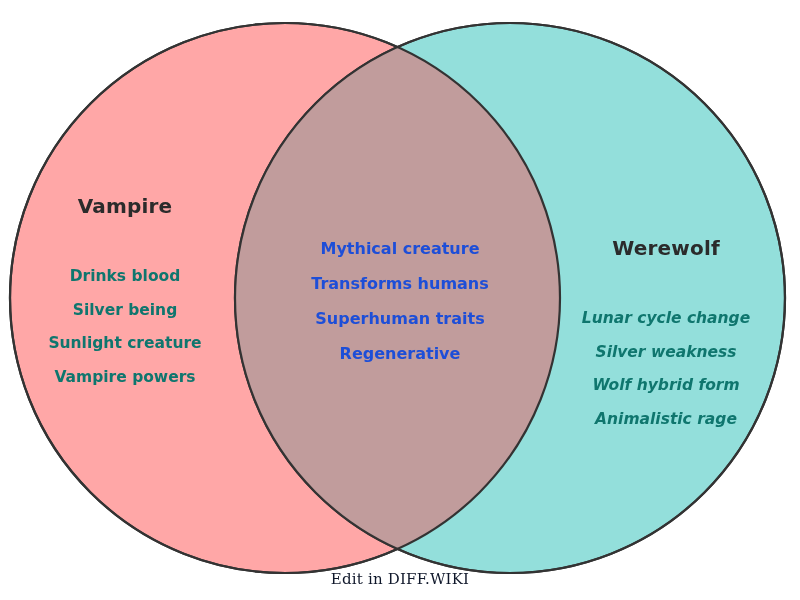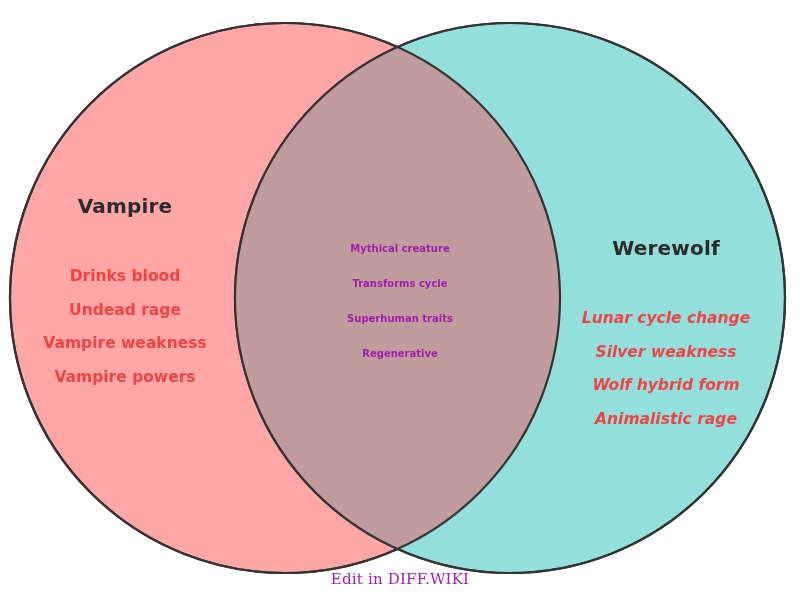--- a/index.html
+++ b/index.html
@@ -59,21 +59,21 @@
 
   .item-list {
     list-style: none;
     margin: 0;
     padding: 0;
   }
 
   .item-list li {
     font-size: 15.5px;
     font-weight: bold;
-    color: #ef4444;
+    color: #0f766e;
     line-height: 33.5px;
     white-space: nowrap;
   }
 
   #region-left {
     left: 15px;
     top: 196px;
     width: 220px;
   }
   #region-left .item-list { margin-top: 44px; }
@@ -85,34 +85,34 @@
     margin-top: 42px;
   }
   #region-right .item-list { margin-top: 44px; font-style: italic; }
 
   #region-center {
     left: 285px;
     top: 231px;
     width: 230px;
   }
   #region-center .item-list li {
-    font-size: 10px;
-    color: #a21caf;
+    font-size: 16px;
+    color: #1d4ed8;
     line-height: 35px;
   }
 
   #footer-link {
     position: absolute;
     left: 0;
     top: 570px;
     width: 800px;
     text-align: center;
     font-family: "DejaVu Serif", "Liberation Serif", serif;
     font-size: 15px;
-    color: #a21caf;
+    color: #0f172a;
     cursor: pointer;
     letter-spacing: 0.2px;
   }
 </style>
 </head>
 <body>
 
 <div id="venn-stage">
 
   <svg id="venn-svg" viewBox="0 0 800 600">
@@ -133,30 +133,30 @@
     <circle cx="285" cy="298" r="275" fill="none" stroke="#333333" stroke-width="2.2"></circle>
     <circle cx="510" cy="298" r="275" fill="none" stroke="#333333" stroke-width="2.2"></circle>
   </svg>
 
   <div class="text-layer">
 
     <div class="region" id="region-left">
       <div class="region-title">Vampire</div>
       <ul class="item-list">
         <li>Drinks blood</li>
-        <li>Undead rage</li>
-        <li>Vampire weakness</li>
+        <li>Silver being</li>
+        <li>Sunlight creature</li>
         <li>Vampire powers</li>
       </ul>
     </div>
 
     <div class="region" id="region-center">
       <ul class="item-list">
         <li>Mythical creature</li>
-        <li>Transforms cycle</li>
+        <li>Transforms humans</li>
         <li>Superhuman traits</li>
         <li>Regenerative</li>
       </ul>
     </div>
 
     <div class="region" id="region-right">
       <div class="region-title">Werewolf</div>
       <ul class="item-list">
         <li>Lunar cycle change</li>
         <li>Silver weakness</li>

